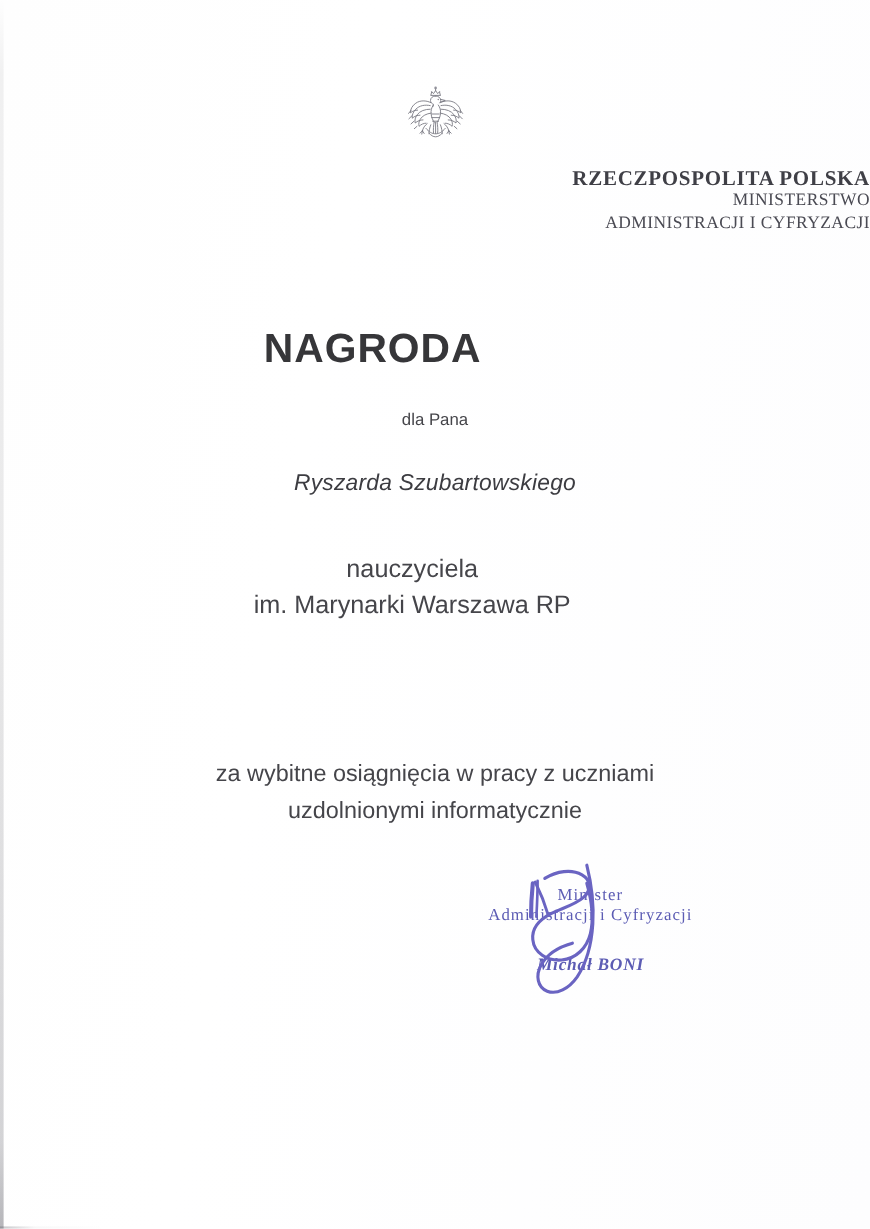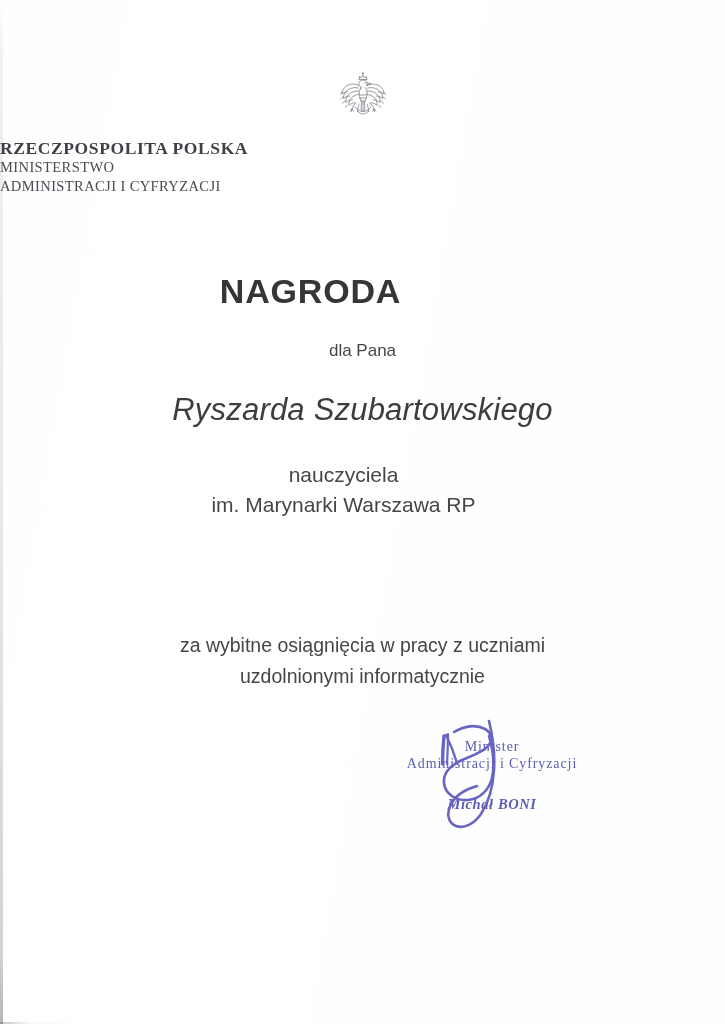--- a/index.html
+++ b/index.html
@@ -48,21 +48,21 @@
       rgba(130,130,140,0.06) 4%,
       rgba(255,255,255,0) 12%);
   }
 
   
   .header {
     position: absolute;
     top: 70px;
     left: 0;
     width: 725px;
-    text-align: left;
+    text-align: right;
   }
   .emblem {
     width: 64px;
     height: 62px;
     margin: 0 auto 6px auto;
     display: block;
     opacity: 0.92;
   }
   .republic {
     font-family: "Liberation Serif", serif;
@@ -94,30 +94,30 @@
     font-weight: bold;
     letter-spacing: 0.8px;
     color: #363639;
   }
   .for-whom {
     position: absolute;
     top: 341px;
     left: 0;
     width: 725px;
     text-align: center;
-    font-size: 17px;
+    font-size: 14px;
     color: #45454a;
   }
   .recipient {
     position: absolute;
     top: 392px;
     left: 0;
     width: 725px;
     text-align: center;
-    font-size: 31px;
+    font-size: 19px;
     font-style: italic;
     color: #3c3c41;
     letter-spacing: 0.2px;
   }
   .affiliation {
     position: absolute;
     top: 460px;
     left: 0;
     width: 687px;
     text-align: center;

